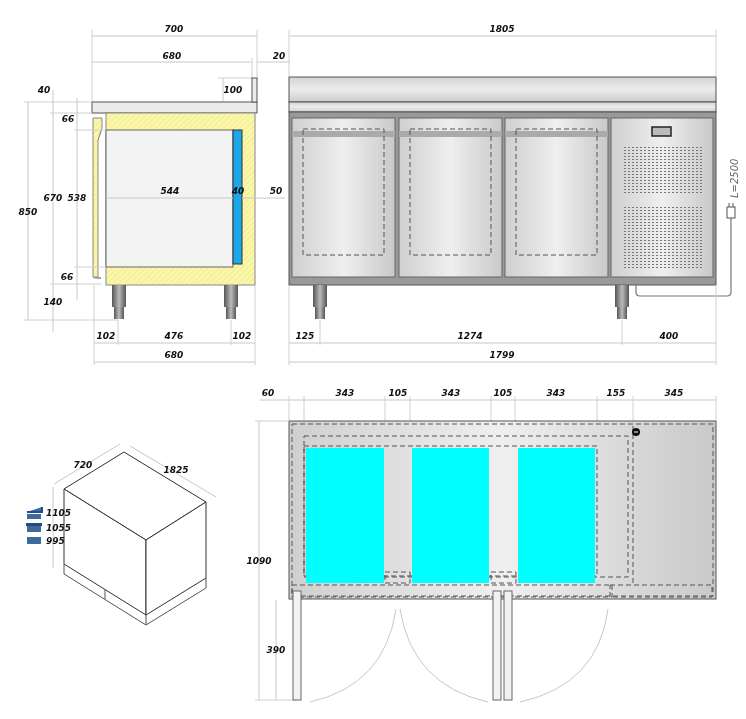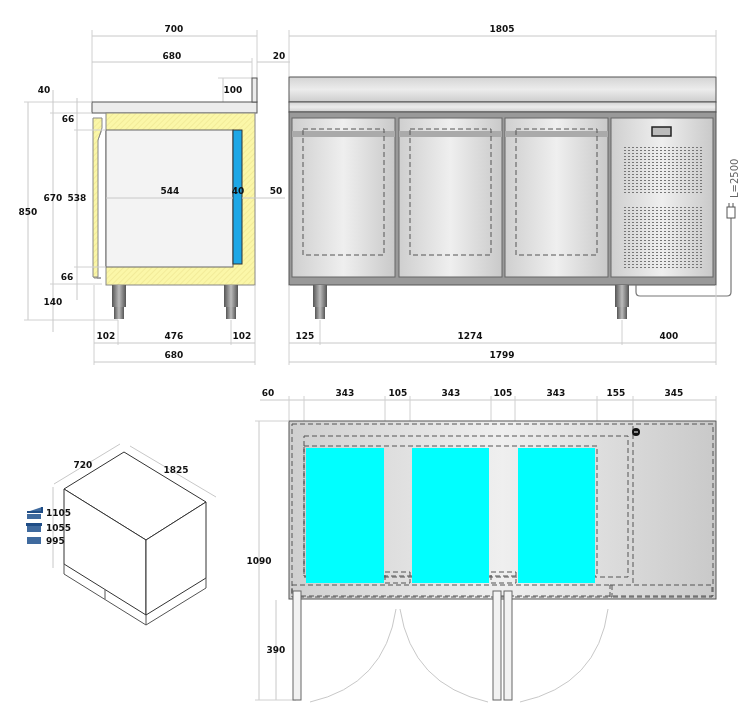--- a/index.html
+++ b/index.html
@@ -1,17 +1,17 @@
 <!DOCTYPE html>
 <html><head>
 <meta charset="utf-8">
 <style>
   html,body{margin:0;padding:0;background:#fff;}
   body{width:746px;height:719px;position:relative;overflow:hidden;font-family:"DejaVu Sans Mono","Liberation Mono",monospace;}
-  #stage{position:absolute;left:0;top:0;width:746px;height:719px;}
+  #stage{position:absolute;left:0;top:0;width:746px;height:719px;font-style:italic;}
   svg text{font-family:"DejaVu Sans","Liberation Sans",sans-serif;font-size:9px;fill:#111;font-weight:bold;}
   .dim{stroke:#c8c8c8;stroke-width:1;fill:none;}
   .ext{stroke:#d0d0d0;stroke-width:1;fill:none;}
   .outline{stroke:#555;stroke-width:1;}
   .dash{stroke:#555;stroke-width:1;stroke-dasharray:5,3;fill:none;}
 </style>
 </head>
 <body>
 
 <div id="stage">

